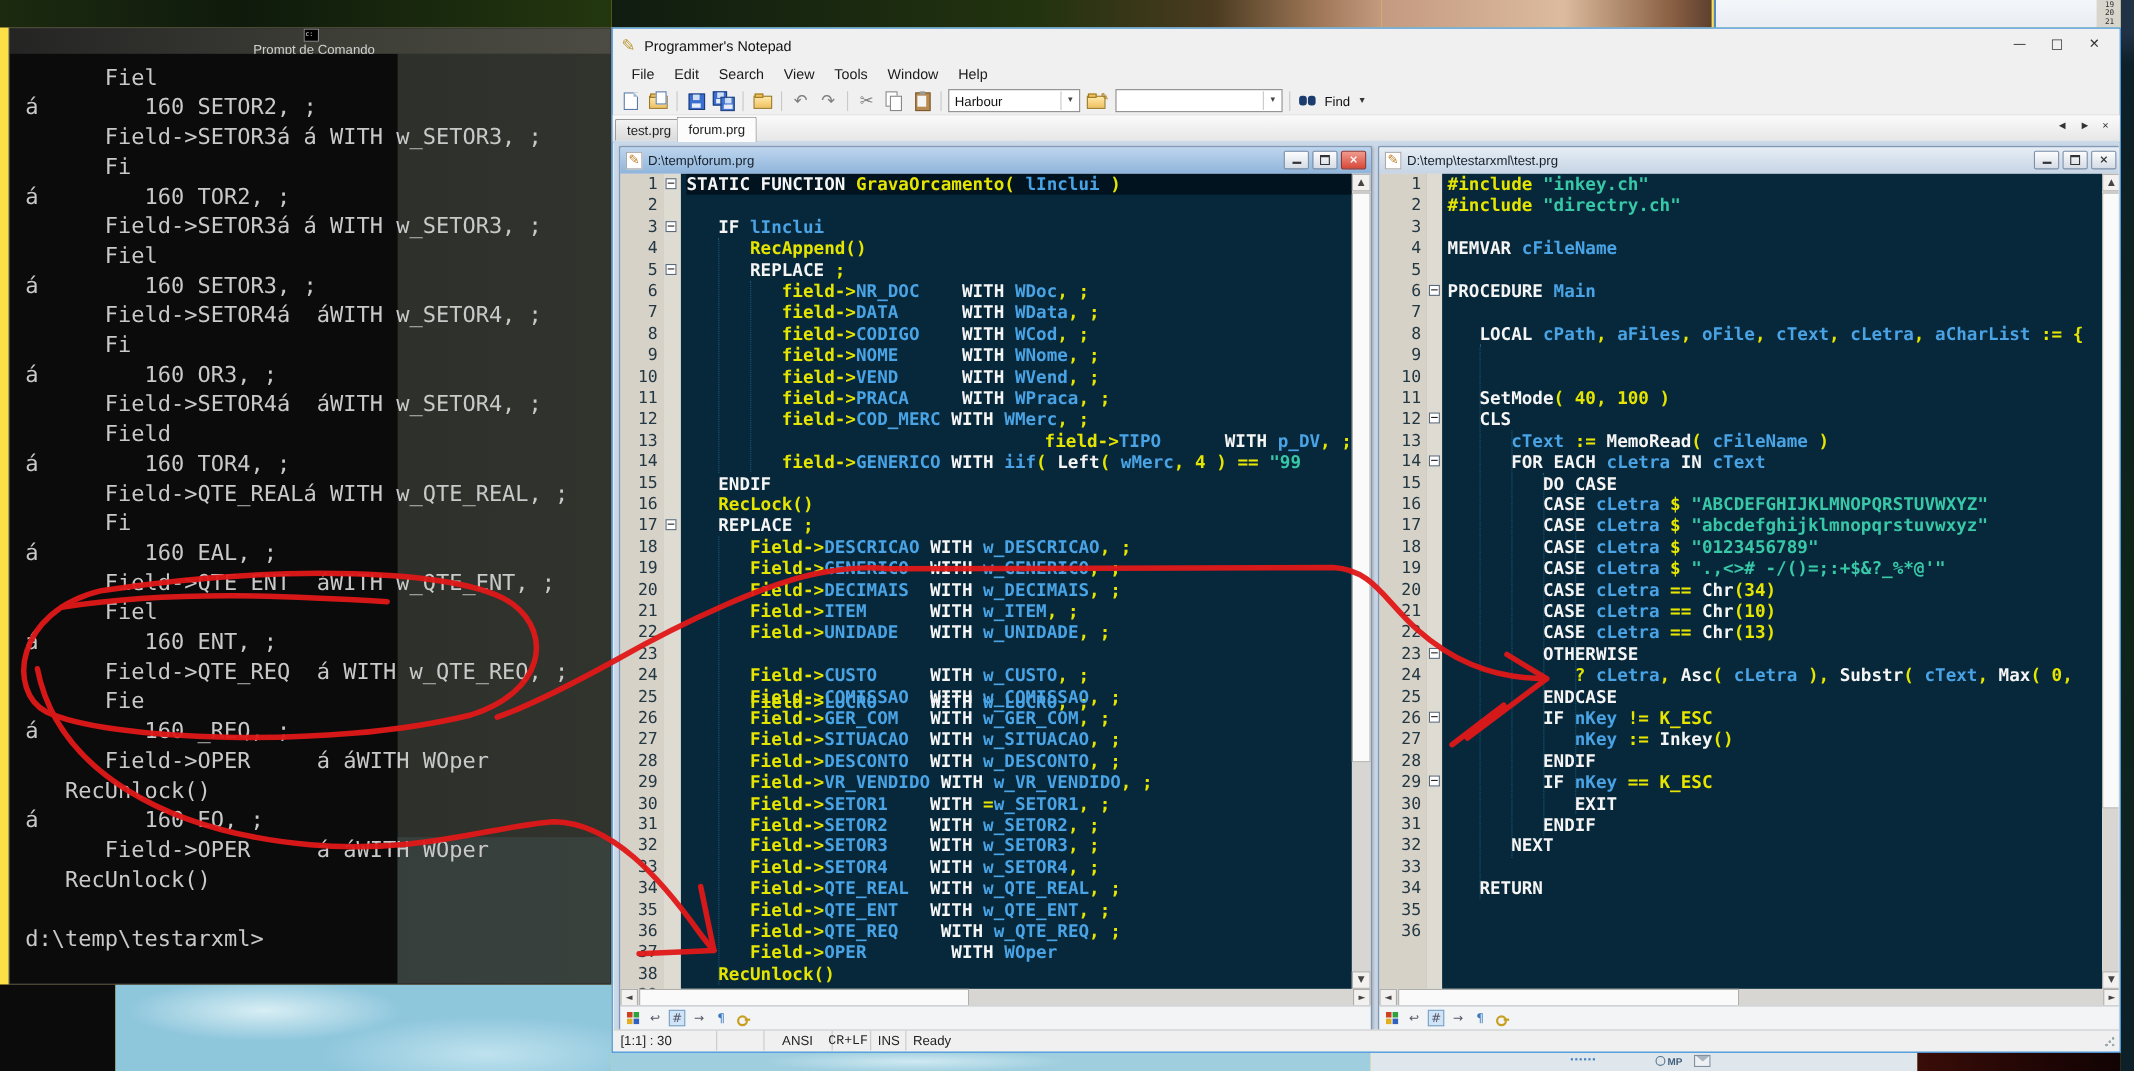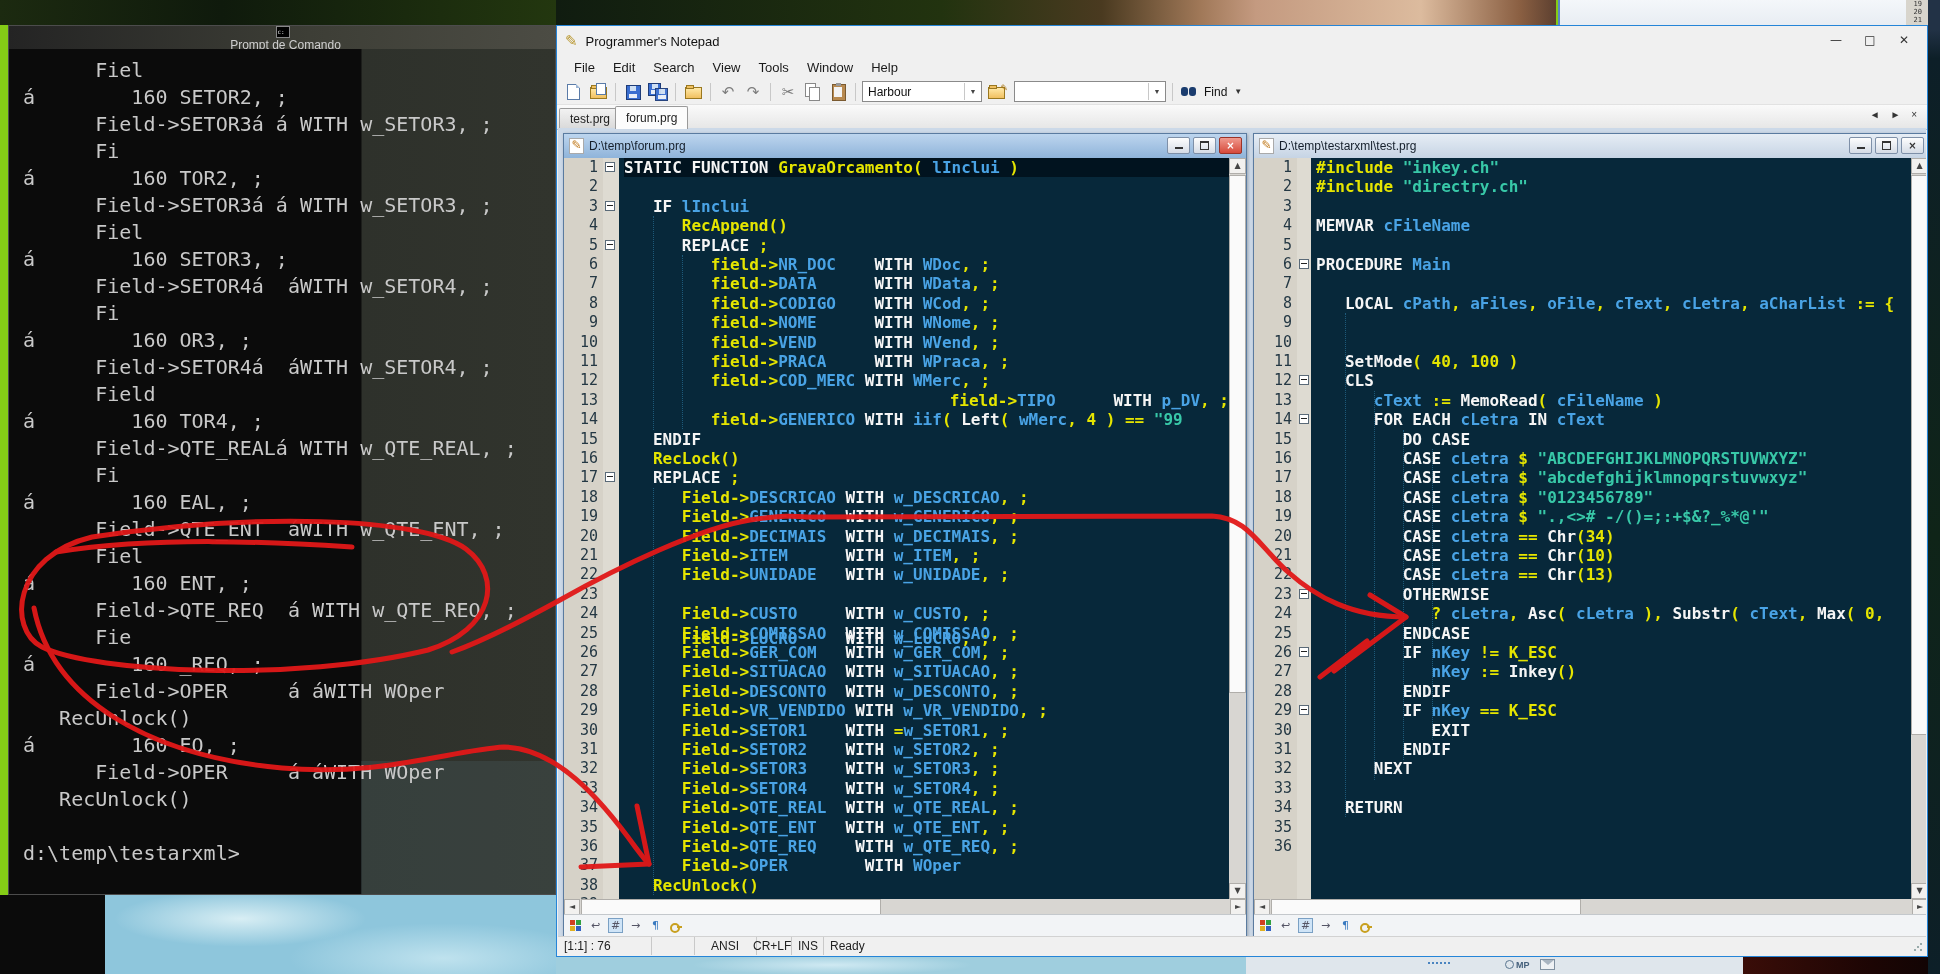--- a/index.html
+++ b/index.html
@@ -1,17 +1,17 @@
 <!DOCTYPE html>
 <html><head>
 <meta charset="utf-8">
 <style>
   html,body{margin:0;padding:0;background:#444;}
   #screen{position:relative;width:1940px;height:974px;overflow:hidden;
-    font-family:"Liberation Sans",sans-serif;background:#84cc16;}
+    font-family:"Liberation Sans",sans-serif;background:#fde047;}
   .abs{position:absolute;}
 
   
   .wp-top-left{left:0;top:0;width:556px;height:25px;background:linear-gradient(90deg,#1c2a10,#0f1a0c 40%,#23370f);}
   .wp-top-mid{left:556px;top:0;width:700px;height:25px;background:linear-gradient(90deg,#101c10,#22330f 55%,#4a3a20 78%,#a07858 92%,#c49a80);}
   .wp-top-hand{left:1256px;top:0;width:300px;height:25px;background:linear-gradient(90deg,#c49a80,#dcbb9e 55%,#8a5f42 88%,#5d4030);}
   .wp-top-win{left:1558px;top:0;width:348px;height:25px;background:linear-gradient(#f4f7fa,#e8edf3);border-left:2px solid #5a87c5;}
   .wp-top-nums{left:1906px;top:0;width:22px;height:25px;background:#d8d5cd;color:#333;font:7px/8px "DejaVu Sans Mono",monospace;text-align:right;padding-right:6px;box-sizing:border-box;}
   .wp-right{left:1928px;top:0;width:12px;height:974px;background:linear-gradient(#223246 0,#223246 3%,#0d1f28 6%,#0f2418 55%,#0d1f28 100%);}
   .wp-bot-black{left:0;top:895px;width:105px;height:79px;background:#0b0b0b;}
@@ -501,24 +501,24 @@
           <span class="mi mi-pressed">#</span>
           <span class="mi">→</span>
           <span class="mi mi-pilcrow">¶</span>
           <span class="mi mi-key"></span>
         </div>
       </div>
 
     </div>
 
     <div class="pn-status">
-      <span class="seg" style="left:0;width:94px;">[1:1] : 76</span>
+      <span class="seg" style="left:0;width:94px;">[1:1] : 30</span>
       <span class="seg" style="left:94px;width:43px;"></span>
       <span class="seg" style="left:147px;width:52px;">ANSI</span>
-      <span class="seg" style="left:189px;width:45px;">CR+LF</span>
+      <span class="seg" style="left:189px;width:45px;font-family:Liberation Mono, monospace;">CR+LF</span>
       <span class="seg" style="left:234px;width:32px;">INS</span>
       <span class="seg" style="left:266px;right:0;border-right:none;">Ready</span>
       <span class="grip"></span>
     </div>
   </div>
 
   <svg id="anno" width="1940" height="974" viewBox="0 0 1940 974">
     <g fill="none" stroke="#e11818" stroke-width="5" stroke-linecap="round" stroke-linejoin="round" opacity="0.95">
       <path d="M 92 537 C 250 513 420 516 466 549 C 503 577 494 629 428 650 C 298 682 95 673 42 647 C 7 629 13 556 92 537"></path>
       <path d="M 56 552 C 160 536 270 542 352 547"></path>

